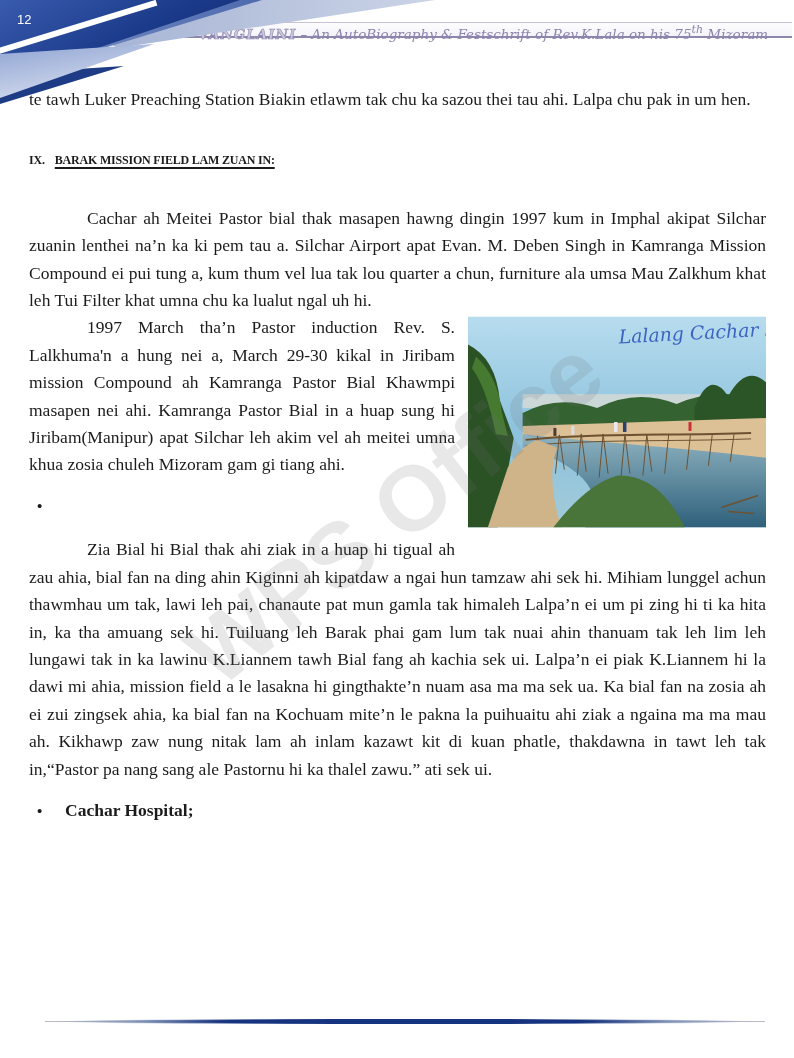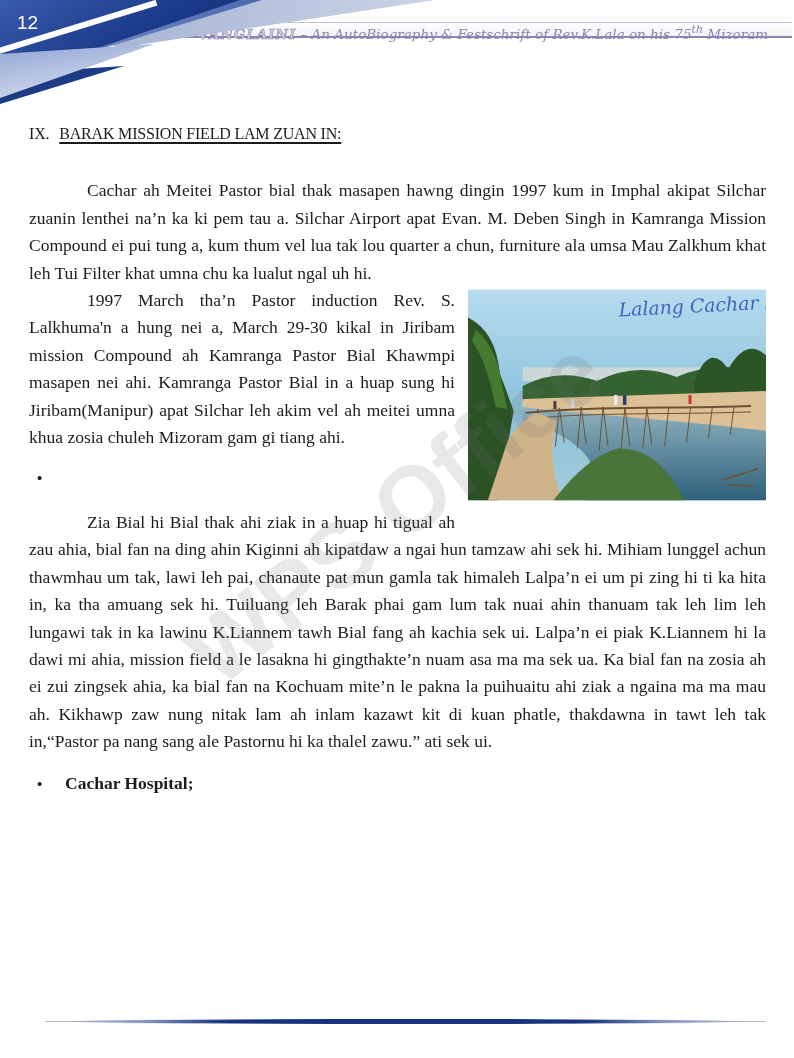--- a/index.html
+++ b/index.html
@@ -21,21 +21,21 @@
   .b-sliver{ left:0; top:66px; width:132px; height:42px;
              clip-path:polygon(0 8px, 124px 0, 0 38px);
              background:#1d3c85; }
   .b-lower { left:0; top:42px; width:162px; height:60px;
              clip-path:polygon(0 12px, 154px 2px, 0 56px);
              background:linear-gradient(170deg,#8da2d2,#e9edf6); }
   .b-slash { left:-8px; top:50px; width:172px; height:6px;
              transform:rotate(-17deg); transform-origin:left center;
              background:#ffffff; }
   .page-number { position:absolute; left:17px; top:12px; z-index:4; color:#ffffff;
-                 font-family:"Liberation Sans",sans-serif; font-size:19px; }
+                 font-family:"Liberation Sans",sans-serif; font-size:13px; }
 
   
   .header-band { position:absolute; left:92px; top:22px; width:700px; height:16px; z-index:1;
                  border-top:1px solid #c6c1d6; border-bottom:2px solid #8d85ad;
                  background:linear-gradient(#fdfdfe,#f4f3f9); box-sizing:border-box; }
   .header-title { text-align:right; padding-right:24px; font-size:13.5px; line-height:14px;
                   color:#8d85ad; font-family:"DejaVu Serif",serif; font-style:italic; white-space:nowrap; }
   .brand { font-weight:bold; letter-spacing:1px; color:#cdc8dd;
            -webkit-text-stroke:0.6px #9089b0; }
   .header-title sup { font-size:11px; }
@@ -44,21 +44,21 @@
   .watermark { position:absolute; left:140px; top:440px; width:560px; z-index:5;
                font-family:"Liberation Sans",sans-serif; font-size:92px; font-weight:bold;
                color:rgba(110,110,120,0.16); transform:rotate(-38deg); white-space:nowrap;
                pointer-events:none; }
 
   
   .content { position:absolute; left:29px; top:86px; width:737px; z-index:2;
              font-size:17.5px; line-height:27.4px; text-align:justify; }
   .content p { margin:0; }
   .indent { text-indent:58px; }
-  .heading { margin:34px 0 30px 0 !important; font-weight:normal; font-size:16px; letter-spacing:-0.2px; }
+  .heading { margin:34px 0 30px 0 !important; font-weight:bold; font-size:12px; letter-spacing:-0.2px; }
   .heading .hu { text-decoration:underline; text-decoration-thickness:1.5px; text-underline-offset:3px; }
   .heading .numeral { margin-right:10px; }
 
   .photo-wrap { float:right; width:298px; height:212px; margin:2px 0 8px 13px; }
   .photo-wrap svg { display:block; width:298px; height:212px; }
 
   .bullet-row { margin:14px 0 6px 8px; font-weight:bold; display:flex; align-items:baseline; }
   .bullet-row .marker { width:28px; font-size:15px; }
   .p-after-bullet { margin-top:16px !important; }
 
@@ -81,20 +81,21 @@
 </div>
 <div class="page-number">12</div>
 
 <div class="header-band">
   <div class="header-title"><span class="brand">VANGLAINI</span><span> – An AutoBiography &amp; Festschrift of Rev.K.Lala on his 75</span><sup>th</sup><span> Mizoram</span></div>
 </div>
 
 <div class="watermark">WPS Office</div>
 
 <div class="content">
+  <p>te tawh  Luker Preaching Station Biakin etlawm tak chu ka sazou thei tau ahi. Lalpa chu pak in um hen.</p>
 
   <p class="heading"><span class="numeral">IX.</span><span class="hu">BARAK MISSION FIELD LAM ZUAN IN:</span></p>
 
   <p class="indent">Cachar ah Meitei Pastor bial thak masapen hawng dingin 1997 kum in Imphal akipat Silchar zuanin lenthei na’n ka ki pem tau a.  Silchar Airport apat Evan. M. Deben Singh in Kamranga Mission Compound  ei pui tung a, kum thum vel lua tak lou quarter a chun, furniture ala umsa Mau Zalkhum khat leh Tui Filter khat umna chu ka lualut ngal uh hi.</p>
 
   <p class="indent">
     <span class="photo-wrap">
         <svg viewBox="0 0 300 212" xmlns="http://www.w3.org/2000/svg">
       <defs>
         <linearGradient id="sky" x1="0" y1="0" x2="0" y2="1">

